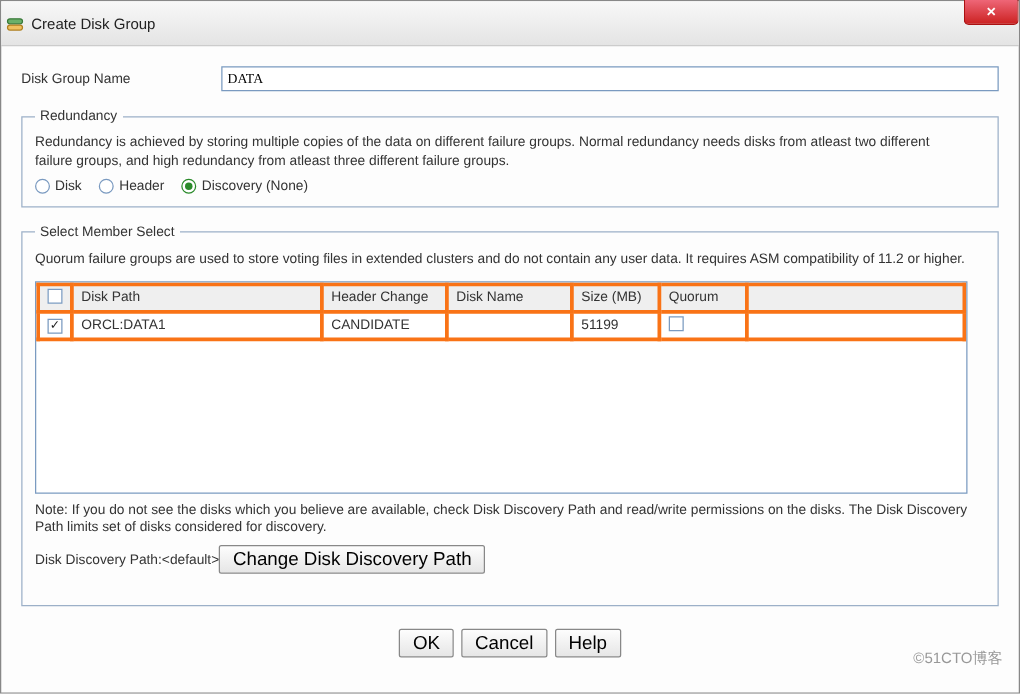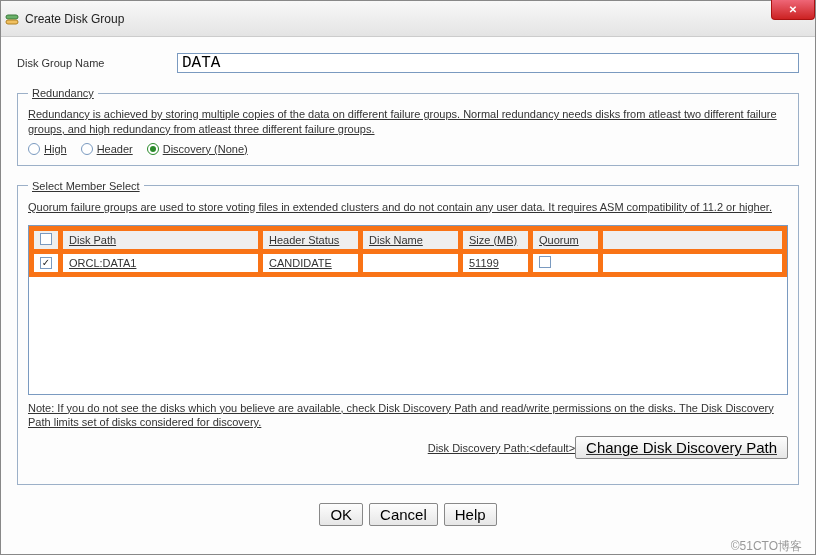--- a/index.html
+++ b/index.html
@@ -5,46 +5,46 @@
 * { box-sizing: border-box; margin: 0; padding: 0; }
 body { font-family: Tahoma, Arial, sans-serif; font-size: 11px; background: #fff; width: 816px; height: 555px; overflow: hidden; color: #333; }
 .window { width: 816px; height: 555px; border: 1px solid #888; background: #fdfdfd; display: flex; flex-direction: column; }
 .titlebar { height: 36px; background: linear-gradient(#f8f8f8,#e4e4e4); display: flex; align-items: center; padding: 0 4px; border-bottom: 1px solid #ccc; position: relative; }
 .titlebar-icon { width: 14px; height: 14px; margin-right: 6px; display:inline-flex; align-items:center; justify-content:center; }
 .title-text { font-size: 12px; color: #222; }
 .close-btn { position: absolute; right: 0; top: -1px; width: 44px; height: 20px; background: linear-gradient(#e67, #c22); color: #fff; display:flex; align-items:center; justify-content:center; border: 1px solid #a11; border-top: none; border-bottom-left-radius:4px; border-bottom-right-radius:4px; font-size: 10px; font-weight:bold; cursor:pointer; }
 .content { flex:1; padding: 16px; display:flex; flex-direction:column; gap: 10px; }
 .row { display:flex; align-items:center; gap: 10px; }
 .label { width: 150px; }
-.text-input { flex:1; height: 20px; border: 1px solid #7a9ac0; padding: 2px 4px; font-family: Liberation Mono, monospace; font-size: 16px; background: #fff; }
-fieldset.group { border: 1px solid #9cb0c8; padding: 8px 10px 10px 10px; margin-top: 4px; text-decoration: underline; }
+.text-input { flex:1; height: 20px; border: 1px solid #7a9ac0; padding: 2px 4px; font-family: Liberation Serif, serif; font-size: 11px; background: #fff; }
+fieldset.group { border: 1px solid #9cb0c8; padding: 8px 24px 10px 10px; margin-top: 4px; }
 fieldset.group legend { padding: 0 4px; color: #333; font-size: 11px; }
 .desc { color: #333; line-height: 1.35; margin-bottom: 6px; }
 .radio-set { display:flex; align-items:center; gap: 14px; margin-top: 6px; }
 .radio { display:flex; align-items:center; gap: 4px; cursor:pointer; }
 .radio-circle { width: 12px; height: 12px; border: 1px solid #7a9ac0; border-radius: 50%; display:inline-flex; align-items:center; justify-content:center; background:#fff; }
 .radio-circle.external { border-color: #2a8a2a; }
 .radio-circle .dot { width: 6px; height:6px; border-radius:50%; background:#2a8a2a; }
 .table-wrap { border: 1px solid #7a9ac0; height: 170px; overflow:auto; background:#fff; margin-top: 4px; }
 table { border-collapse: collapse; width: 100%; }
-th, td { border: 5px solid #f97316; padding: 2px 6px; text-align:left; font-weight:normal; height: 18px; }
+th, td { border: 3px solid #f97316; padding: 2px 6px; text-align:left; font-weight:normal; height: 18px; }
 th { background: #efefef; }
 .col-check { width: 24px; text-align:center; }
 .col-path { width: 200px; }
 .col-header { width: 100px; }
 .col-name { width: 100px; }
 .col-size { width: 70px; }
 .col-quorum { width: 70px; text-align:left; }
 .checkbox { width: 12px; height: 12px; border: 1px solid #7a9ac0; display:inline-flex; align-items:center; justify-content:center; background:#fff; cursor:pointer; }
 .checkbox.checked::after { content:"✓"; font-size:10px; color:#222; line-height:1; }
 .note { color: #333; line-height: 1.35; margin-top: 6px; }
-.discovery-row { display:flex; align-items:center; justify-content:flex-end; margin-top: 6px; }
+.discovery-row { display:flex; align-items:center; justify-content:flex-start; margin-top: 6px; }
 .btn { border: 1px solid #888; background: linear-gradient(#fdfdfd,#e6e6e6); padding: 2px 10px; font-family: inherit; font-size: 15px; cursor:pointer; border-radius: 2px; }
 .footer-buttons { display:flex; justify-content:center; gap: 6px; padding: 8px 0 12px 0; }
-.watermark { position: absolute; right: 14px; bottom: 0; color: #777; font-size: 12px; font-family: "Microsoft YaHei", sans-serif; opacity: 0.75; pointer-events:none; }
+.watermark { position: absolute; right: 14px; bottom: 20px; color: #777; font-size: 12px; font-family: "Microsoft YaHei", sans-serif; opacity: 0.75; pointer-events:none; }
 </style>
 </head>
 <body>
 
 <div class="window">
   <div class="titlebar">
     <span class="titlebar-icon">
       <svg width="14" height="14" viewBox="0 0 14 14">
           <rect x="1" y="3" width="12" height="4" rx="2" fill="#6ab06a" stroke="#3a7a3a"></rect>
           <rect x="1" y="8" width="12" height="4" rx="2" fill="#f0c060" stroke="#b08020"></rect>
@@ -62,21 +62,21 @@
       <span class="label">Disk Group Name</span>
       <input type="text" class="text-input" value="DATA" style="">
     </div>
 
     <fieldset class="group">
       <legend>Redundancy</legend>
       <div class="desc">Redundancy is achieved by storing multiple copies of the data on different failure groups. Normal redundancy needs disks from atleast two different failure groups, and high redundancy from atleast three different failure groups.</div>
       <div class="radio-set">
         <label class="radio">
           <span class="radio-circle"></span>
-          <span>High</span>
+          <span>Disk</span>
         </label>
         <label class="radio">
           <span class="radio-circle"></span>
           <span>Header</span>
         </label>
         <label class="radio">
           <span class="radio-circle external">
               <span class="dot"></span>
             </span>
           <span>Discovery (None)</span>
@@ -87,21 +87,21 @@
     <fieldset class="group" style="flex:1; display:flex; flex-direction:column;">
       <legend>Select Member Select</legend>
       <div class="desc">Quorum failure groups are used to store voting files in extended clusters and do not contain any user data. It requires ASM compatibility of 11.2 or higher.</div>
 
       <div class="table-wrap">
         <table>
           <thead>
             <tr>
               <th class="col-check"><span class="checkbox"></span></th>
               <th class="col-path">Disk Path</th>
-              <th class="col-header">Header Status</th>
+              <th class="col-header">Header Change</th>
               <th class="col-name">Disk Name</th>
               <th class="col-size">Size (MB)</th>
               <th class="col-quorum">Quorum</th>
               <th></th>
             </tr>
           </thead>
           <tbody>
             <tr>
               <td class="col-check"><span class="checkbox checked"></span></td>
               <td class="col-path">ORCL:DATA1</td>

